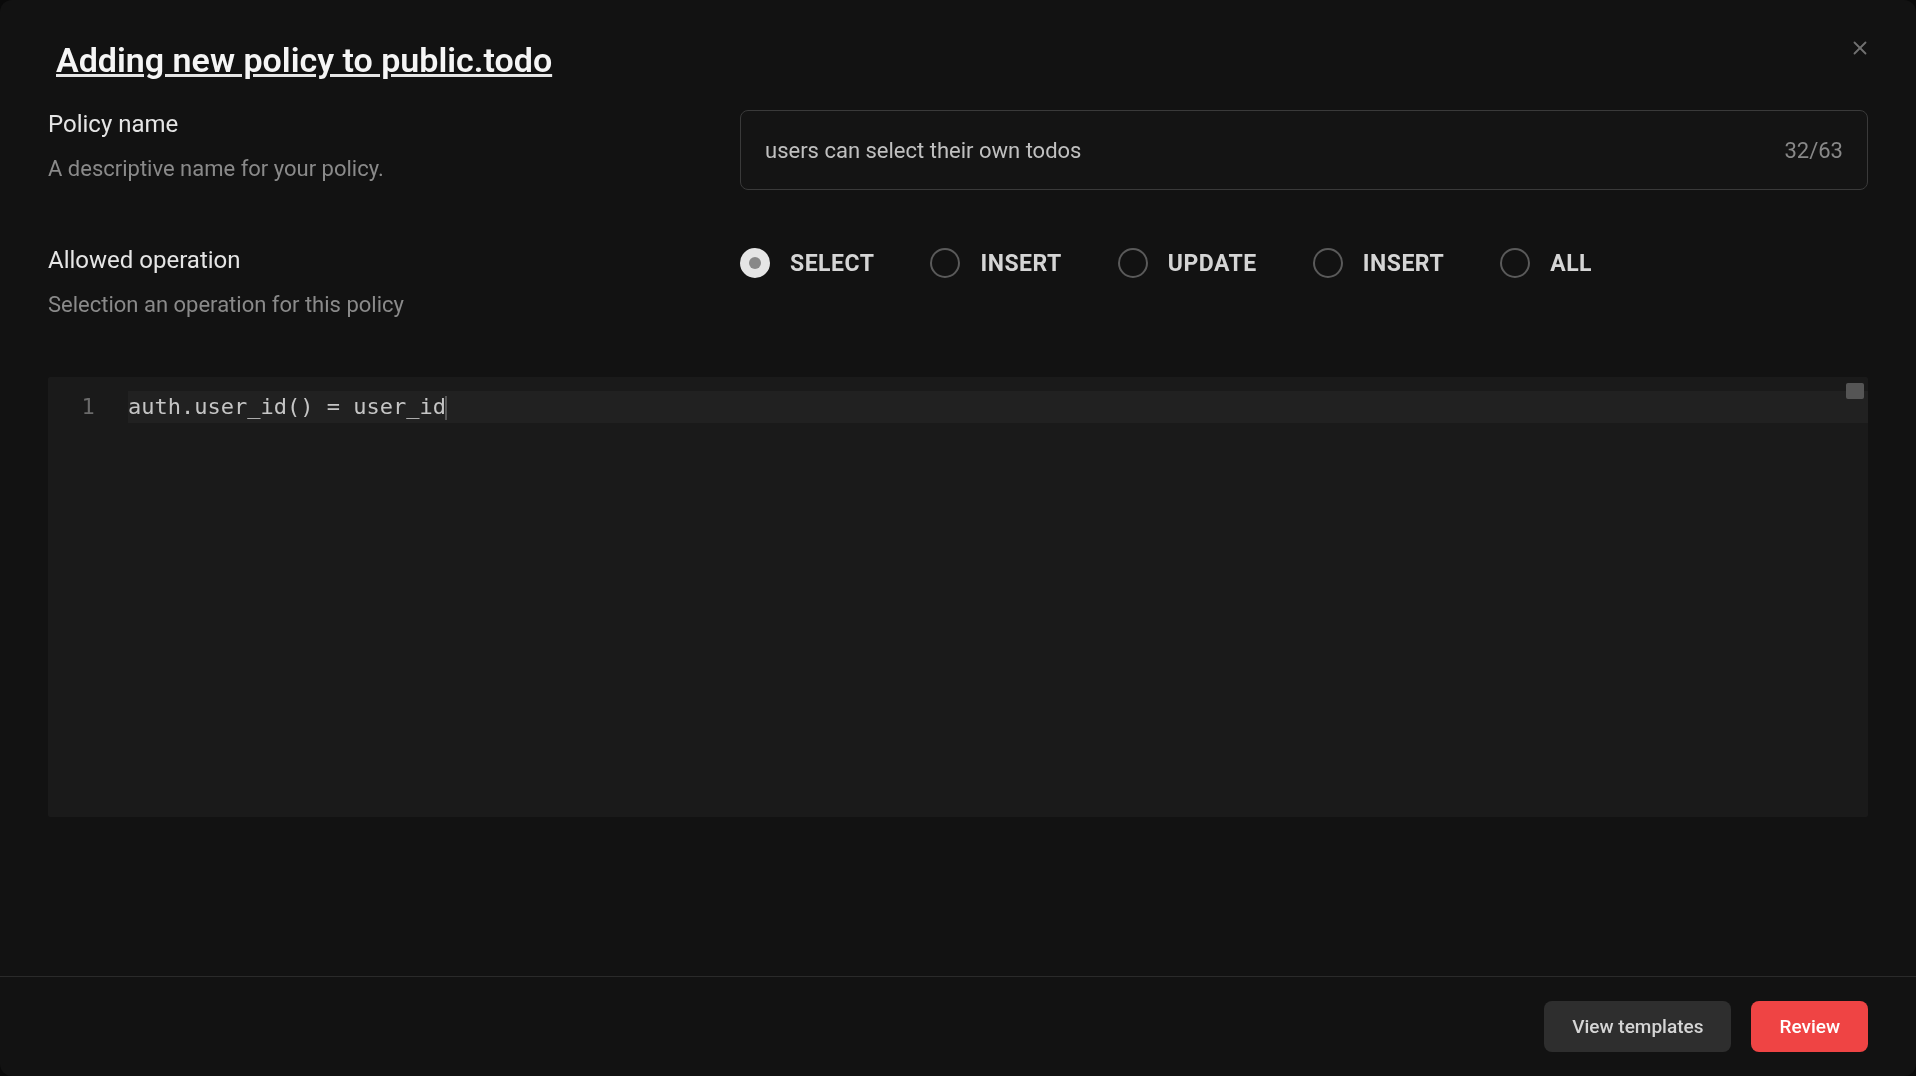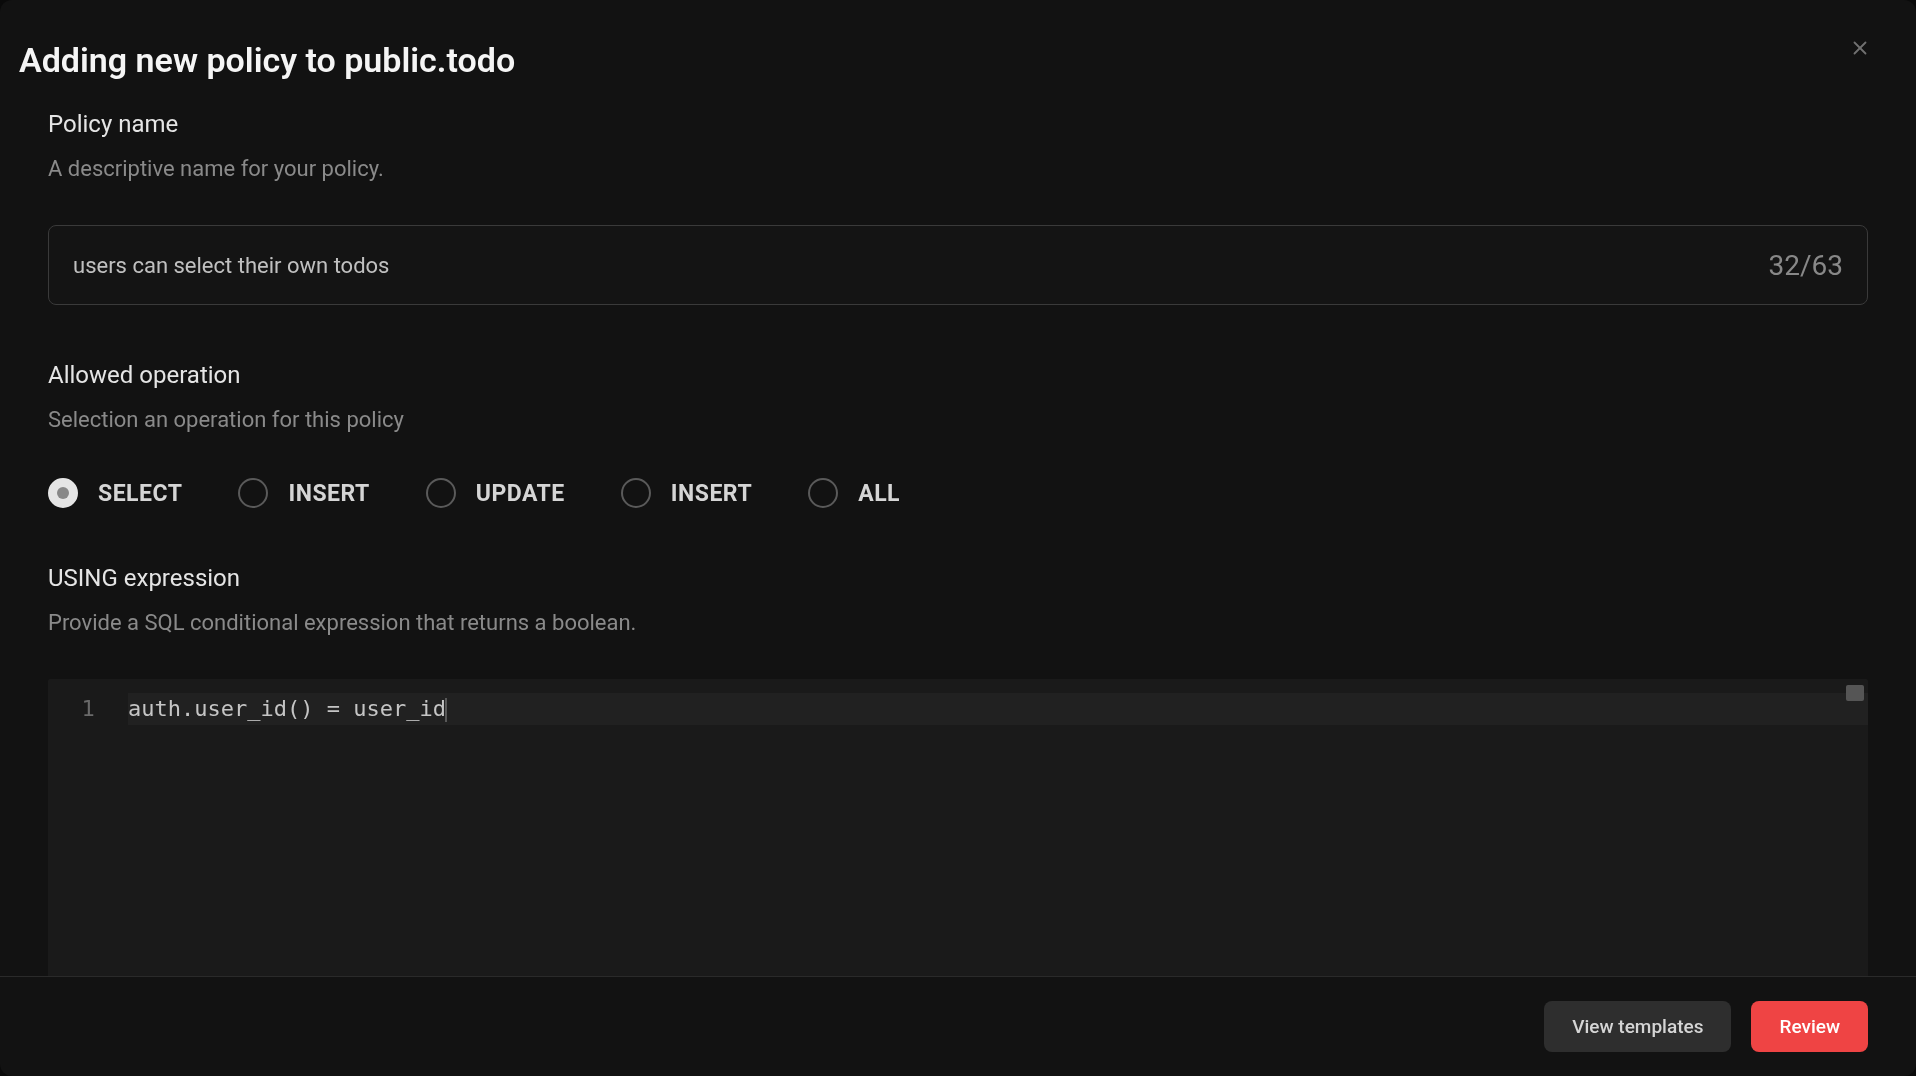--- a/index.html
+++ b/index.html
@@ -18,22 +18,23 @@
     .modal {
       background: #121212;
       border-radius: 12px;
       width: 1916px;
       height: 1076px;
       position: relative;
       display: flex;
       flex-direction: column;
     }
     .modal-header {
-      padding: 40px 48px 30px 19px;
-      position: relative;
+      padding: 40px 48px 30px 56px;
+      position: relative;
+      text-decoration: underline;
     }
     .modal-title {
       font-size: 34px;
       font-weight: 600;
       color: #f5f5f5;
     }
     .close-btn {
       position: absolute;
       top: 32px;
       right: 40px;
@@ -50,22 +51,21 @@
       height: 22px;
     }
     .modal-body {
       padding: 0 48px;
       flex: 1;
       overflow: auto;
     }
     .form-row {
       display: flex;
       margin-bottom: 56px;
-      gap: 40px;
-      flex-direction: column;
+      gap: 52px;
     }
     .form-label-col {
       width: 640px;
       flex-shrink: 0;
     }
     .form-input-col {
       flex: 1;
     }
     .field-label {
       font-size: 24px;
@@ -92,21 +92,21 @@
       flex: 1;
       background: transparent;
       border: none;
       outline: none;
       color: #c0c0c0;
       font-size: 22px;
       font-family: inherit;
     }
     .char-counter {
       color: #888;
-      font-size: 28px;
+      font-size: 22px;
       margin-left: 16px;
     }
     .radio-group {
       display: flex;
       align-items: center;
       gap: 56px;
       padding-top: 2px;
     }
     .radio-item {
       display: flex;
@@ -269,24 +269,20 @@
             </div>
             <div class="radio-item">
               <div class="radio-circle"></div>
               <span class="radio-label">ALL</span>
             </div>
           </div>
       </div>
     </div>
 
     <div class="form-row" style="margin-bottom:0;">
-      <div class="form-label-col">
-        <div class="field-label">USING expression</div>
-        <div class="field-desc">Provide a SQL conditional expression that returns a boolean.</div>
-      </div>
       <div class="form-input-col">
         <div class="code-editor">
           <div class="gutter" id="code-gutter">
               <div class="gutter-line">1</div>
             </div>
           <div class="code-content" id="code-content">
               <div class="code-line active">auth.user_id() = user_id<span class="cursor-mark"></span></div>
             </div>
           <div class="scrollbar-thumb"></div>
         </div>

